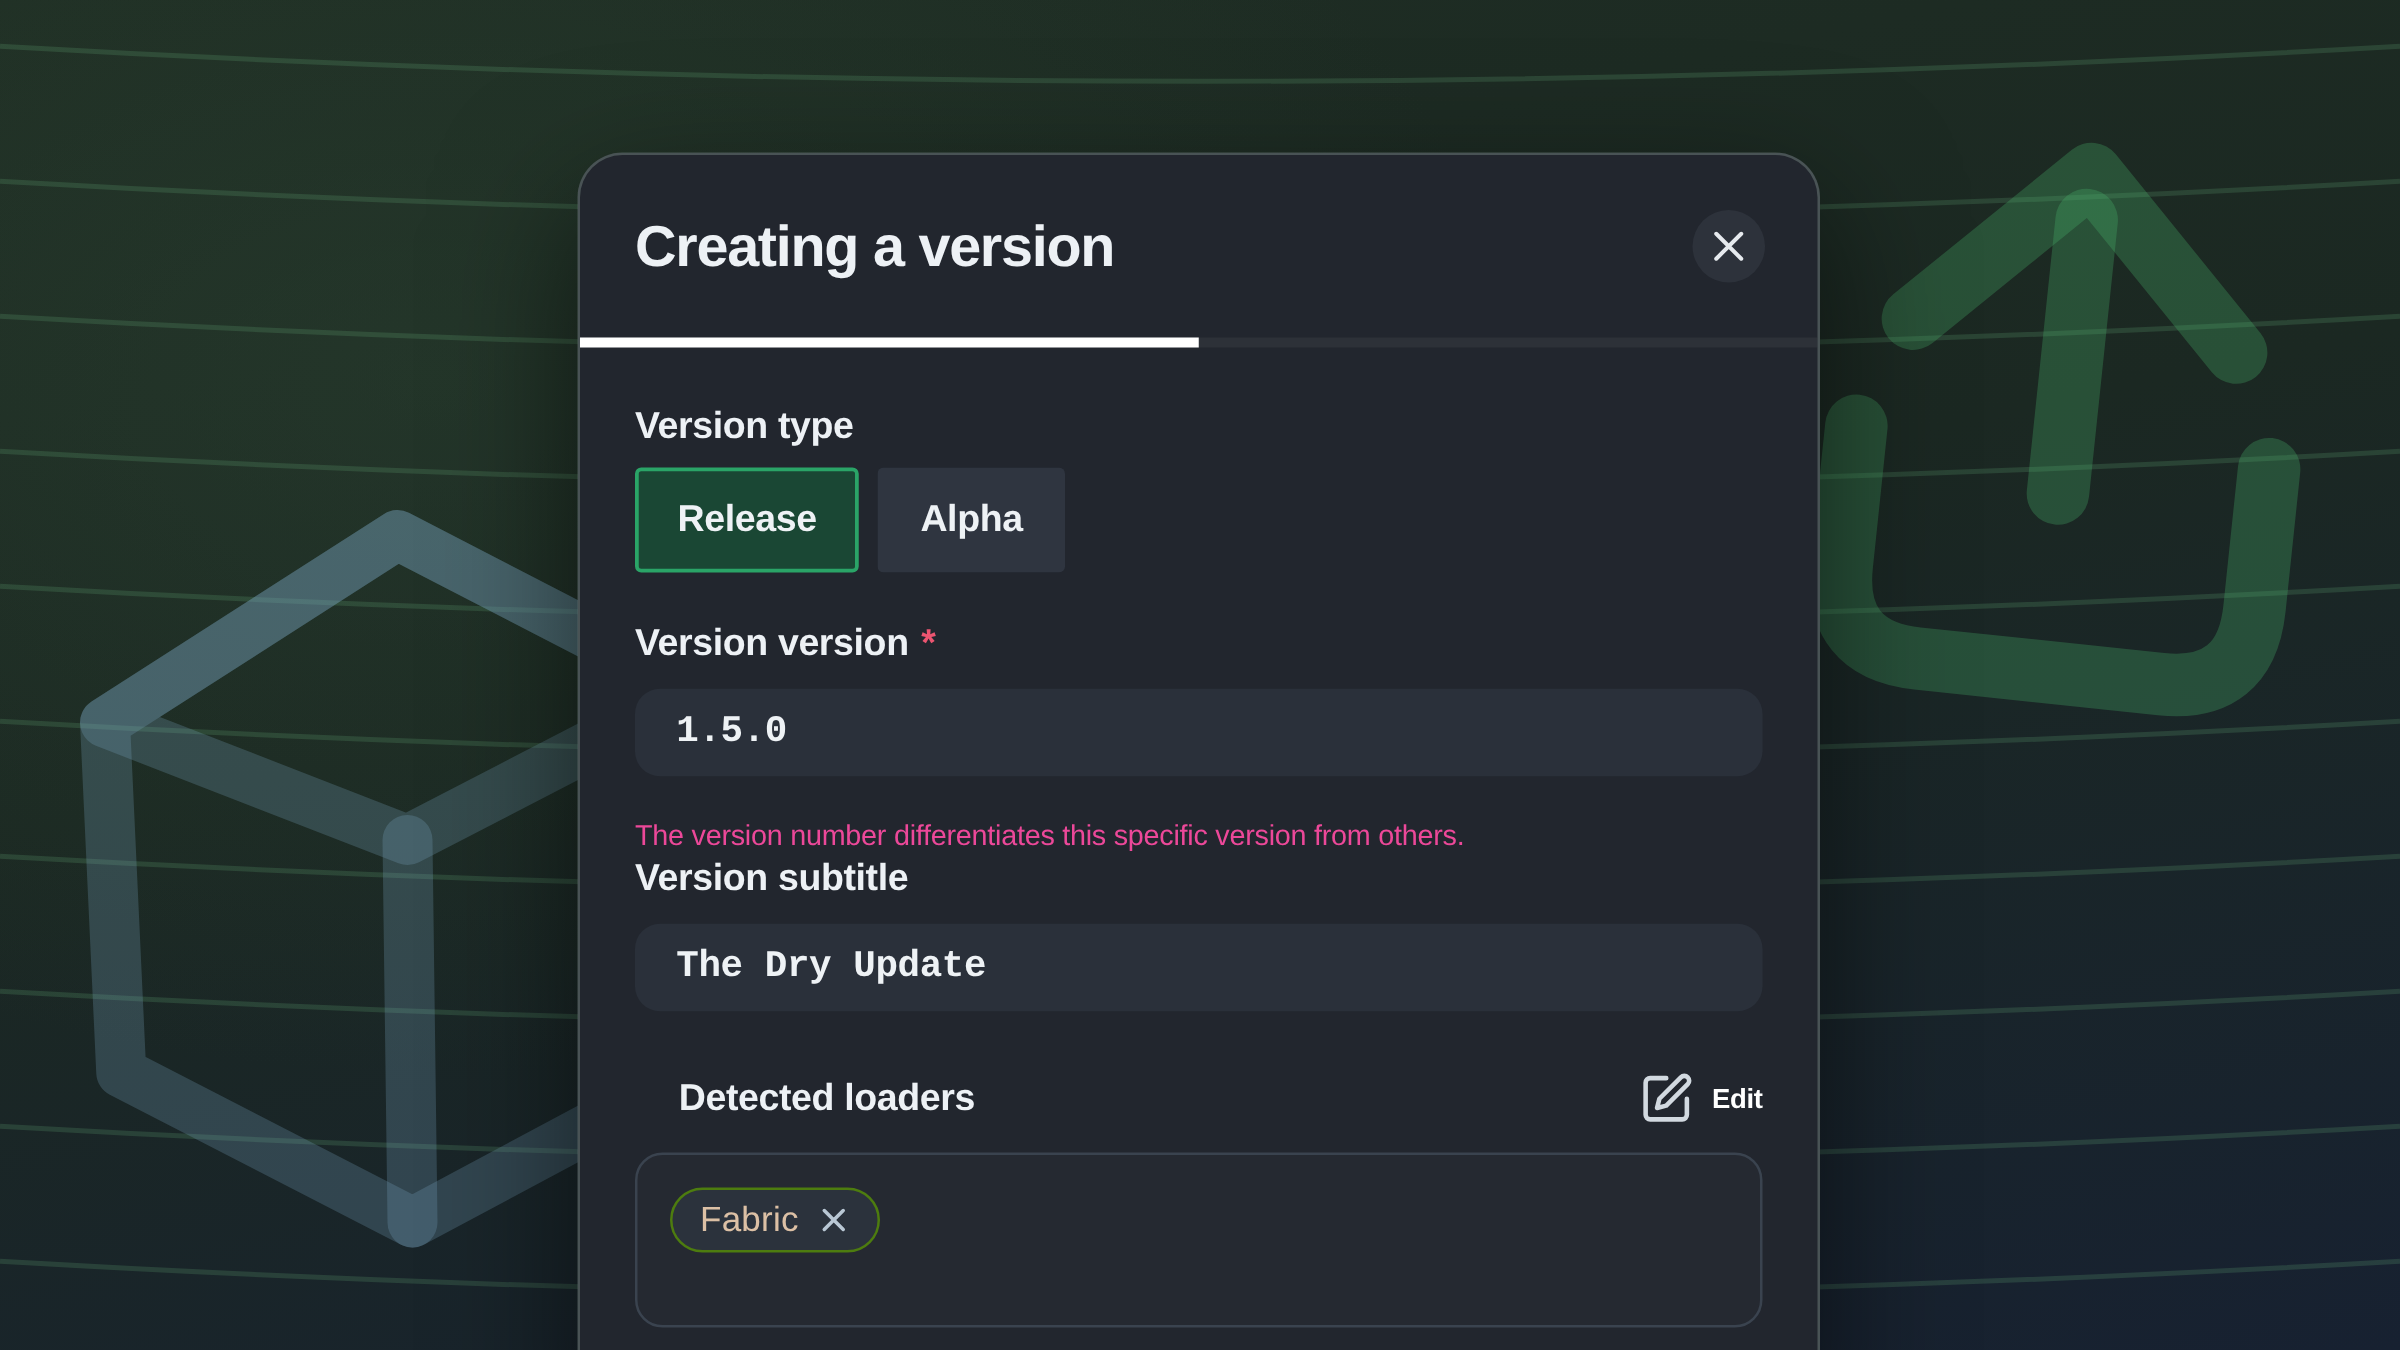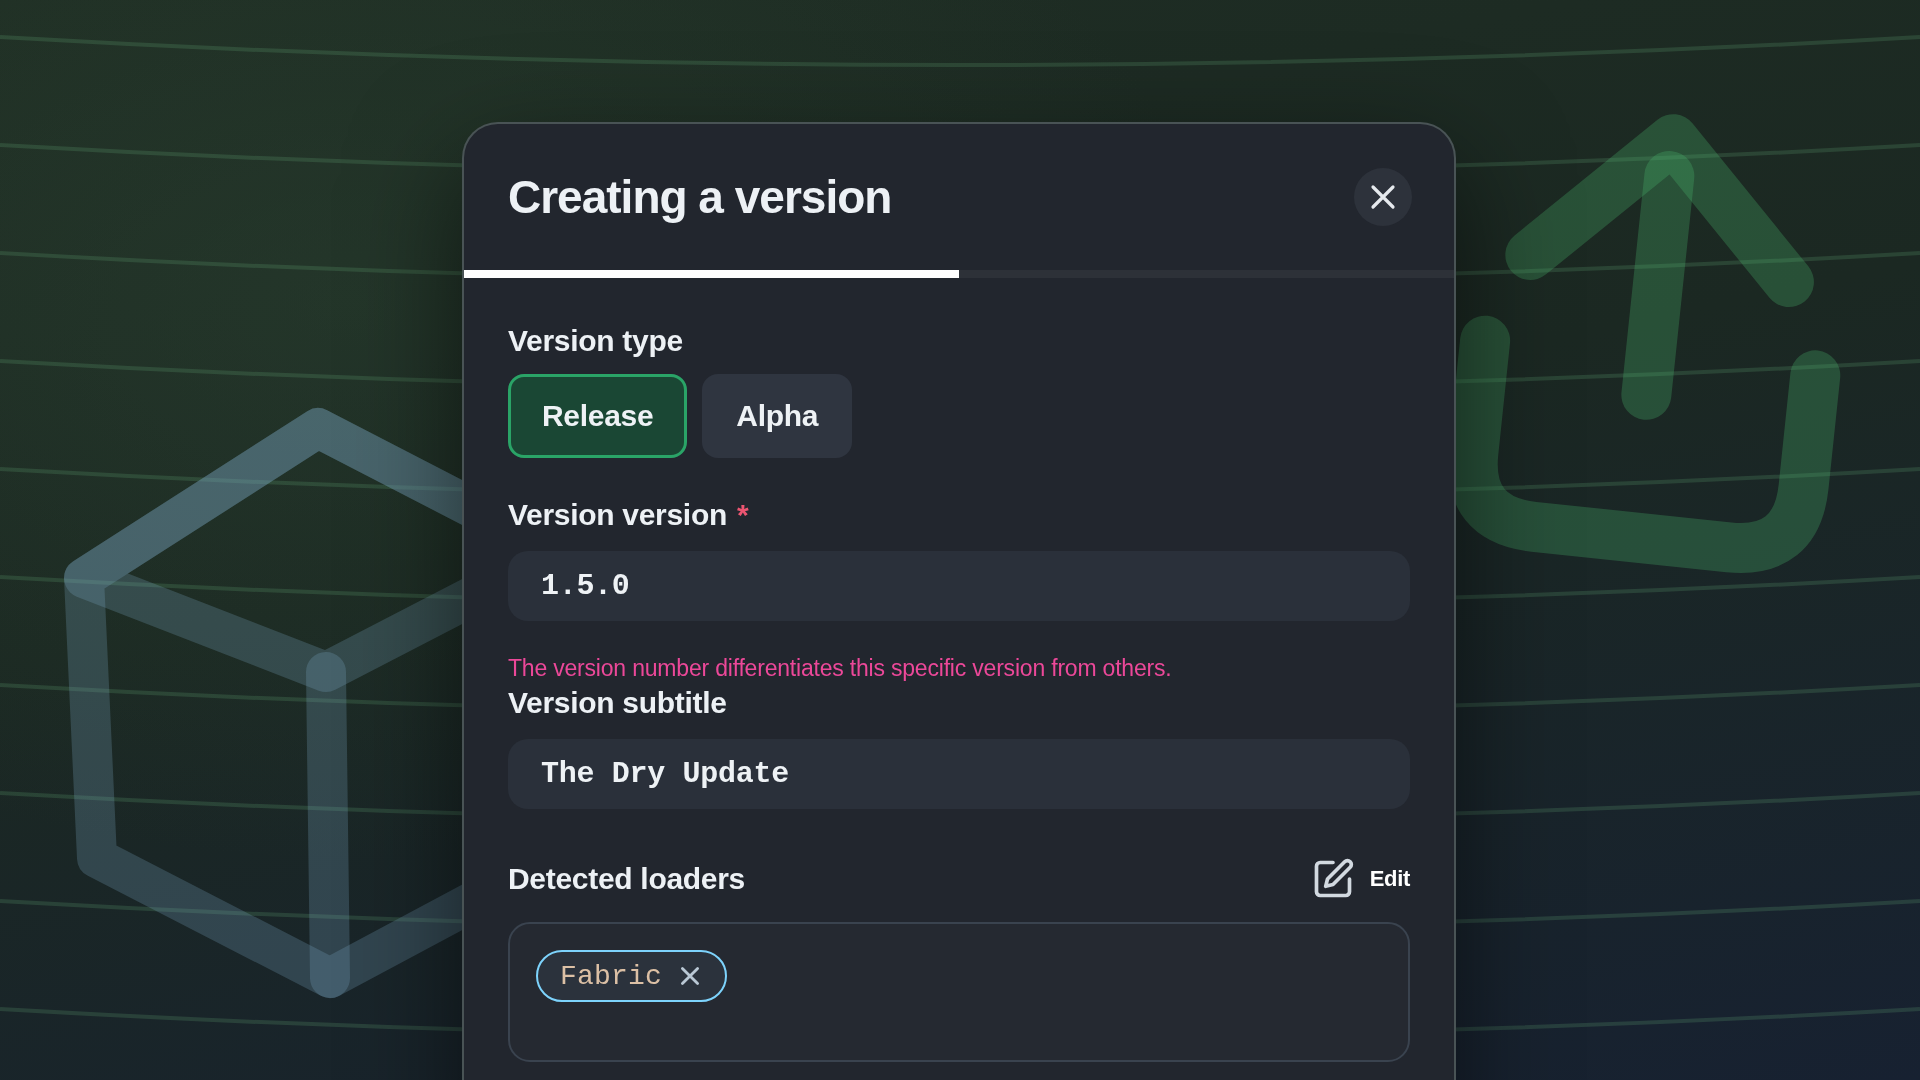--- a/index.html
+++ b/index.html
@@ -40,21 +40,21 @@
   .modal-body{padding:46px 44px 0 44px;}
 
   .field-label{
     font-size:30px;font-weight:700;color:#edf1f5;letter-spacing:-0.3px;
     display:flex;align-items:baseline;
   }
   .required-star{color:#ec5571;margin-left:10px;font-weight:700;}
 
   .pill-row{display:flex;gap:15px;margin-top:16px;}
   .pill{
-    height:84px;border-radius:16px;padding:0 31px;
+    height:84px;border-radius:5px;padding:0 31px;
     display:flex;align-items:center;justify-content:center;
     font-size:30px;font-weight:700;color:#eef2f5;letter-spacing:-0.3px;
     background:#2f3540;border:3px solid transparent;cursor:pointer;
     font-family:"Liberation Sans",sans-serif;box-sizing:border-box;
   }
   .pill.selected{background:#1a4734;border-color:#2aa467;}
 
   .section-gap{margin-top:40px;}
   .text-input{
     margin-top:19px;width:100%;height:70px;border-radius:20px;border:none;
@@ -62,36 +62,36 @@
     padding:0 33px;box-sizing:border-box;outline:none;
     font-family:Liberation Mono, monospace;letter-spacing:-0.3px;
     display:block;
   }
   .help-text{
     margin-top:29px;max-width:920px;
     font-size:23px;line-height:36px;color:#ec4899;letter-spacing:-0.2px;
   }
   .subtitle-label{}
   .loaders-row{
-    margin-top:48px;display:flex;align-items:center;justify-content:space-between;
+    margin-top:48px;display:flex;align-items:center;justify-content:space-between;margin-left:35px;
   }
   .edit-btn{
     display:flex;align-items:center;gap:15px;border:none;background:transparent;
     color:#ffffff;font-size:22px;font-weight:700;cursor:pointer;
     font-family:"Liberation Sans",sans-serif;letter-spacing:-0.3px;padding:0;
   }
   .loaders-box{
     margin-top:21px;border:2px solid #3a434f;border-radius:22px;
     background:rgba(255,255,255,0.015);
     padding:26px;min-height:140px;box-sizing:border-box;
   }
   .chip{
     display:inline-flex;align-items:center;gap:15px;height:52px;
-    border:2px solid #7dd3fc;border-radius:26px;background:#2b323c;
-    padding:0 22px;box-sizing:border-box;font-family:Liberation Mono, monospace;
+    border:2px solid #4d7c0f;border-radius:26px;background:#2b323c;
+    padding:0 22px;box-sizing:border-box;
   }
   .chip-label{font-size:28px;font-weight:400;color:#dcc0a5;letter-spacing:0.2px;}
   .chip-x{display:flex;align-items:center;cursor:pointer;}
 </style>
 </head>
 <body>
 
 <div class="stage">
 
   <svg class="bg-decor" width="1920" height="1080" viewBox="0 0 1920 1080">

